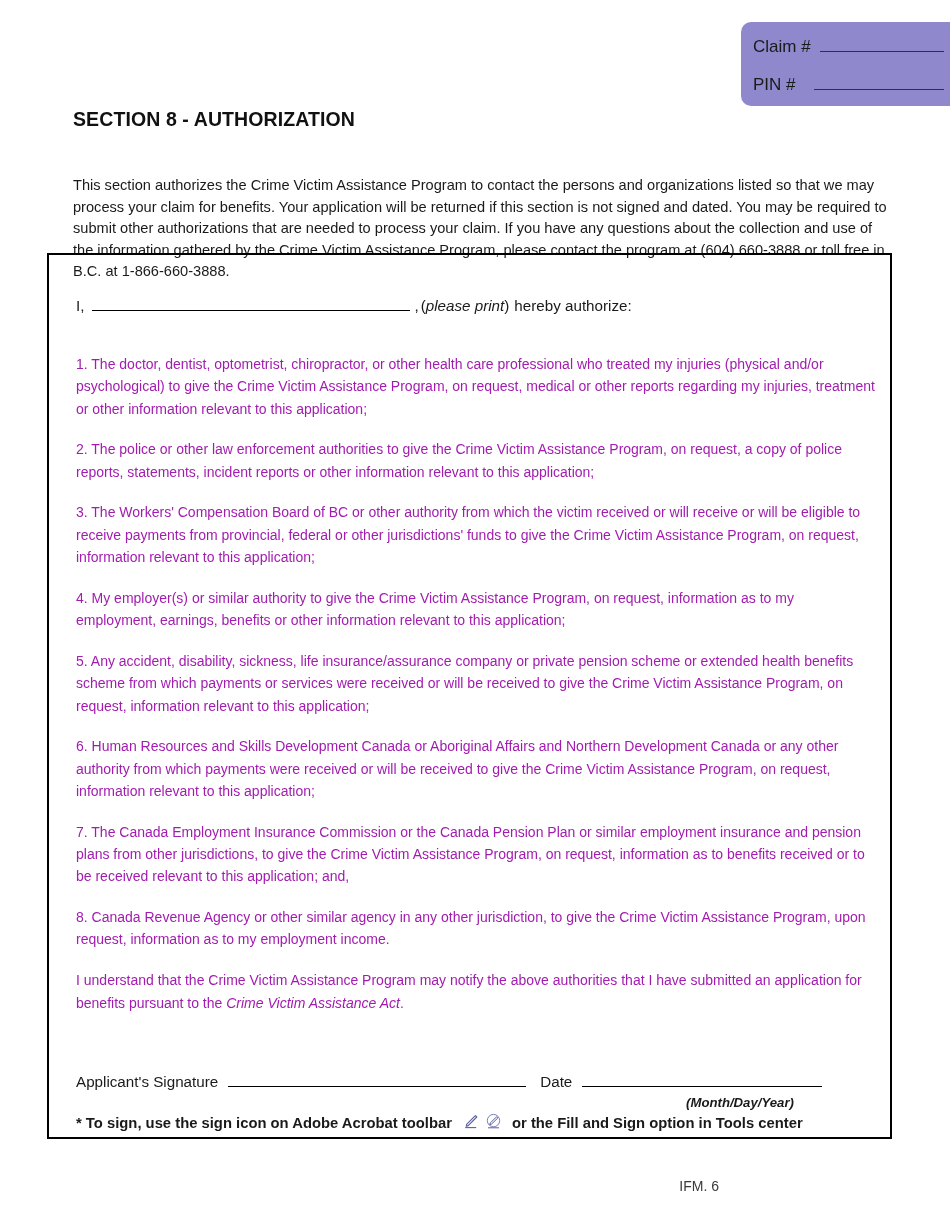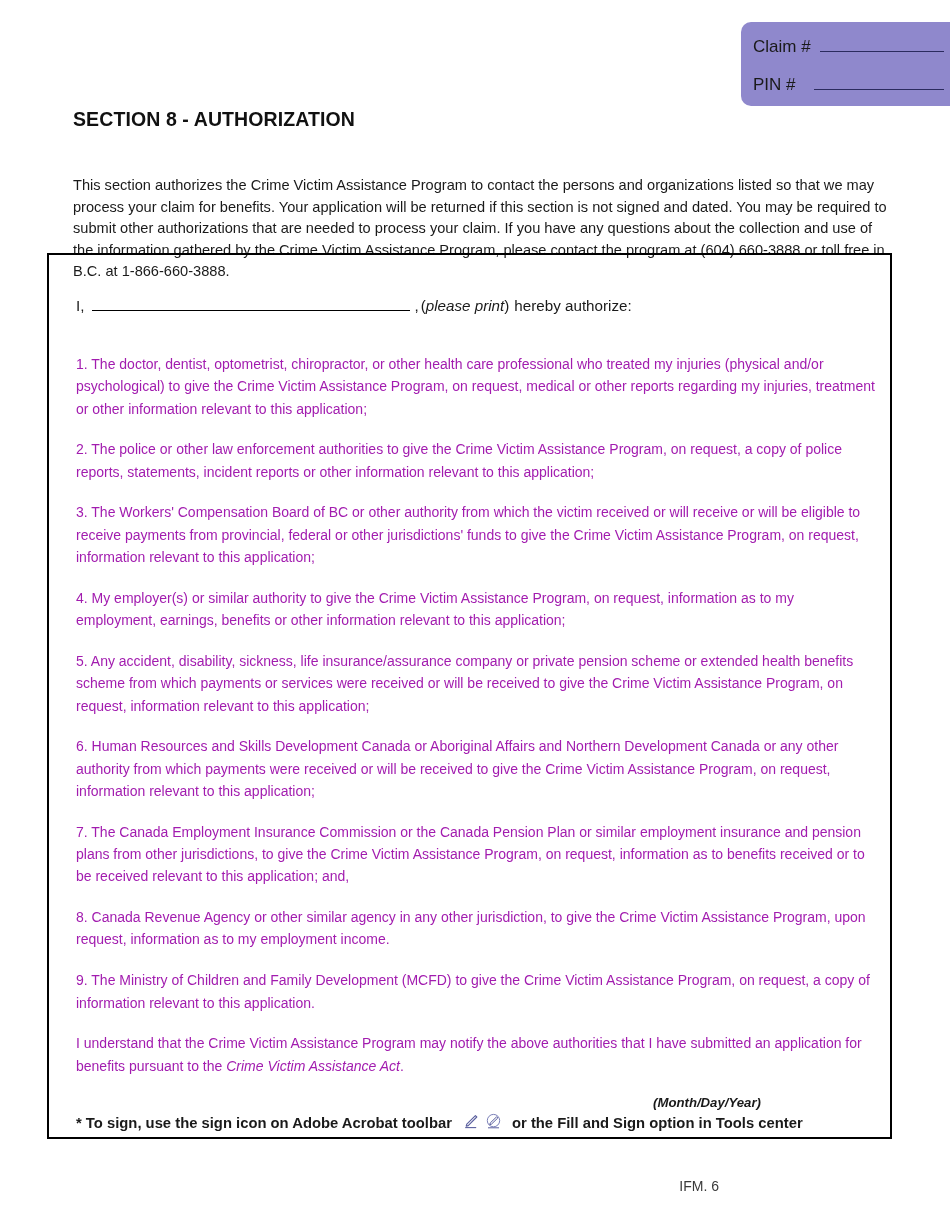--- a/index.html
+++ b/index.html
@@ -143,21 +143,21 @@
   .date-label { white-space: nowrap; }
   .date-rule {
     width: 240px;
     border-bottom: 1.8px solid #000;
     height: 13px;
     margin-left: 10px;
   }
   .mdy {
     position: absolute;
     top: 840px;
-    left: 604px;
+    left: 637px;
     font-size: 13.2px;
     font-style: italic;
     font-weight: bold;
     color: #1a1a1a;
   }
 
   
   .sign-note {
     position: absolute;
     left: 27px;
@@ -222,24 +222,29 @@
 
     <div class="clauses">
       <p class="clause">1. The doctor, dentist, optometrist, chiropractor, or other health care professional who treated my injuries (physical and/or psychological) to give the Crime Victim Assistance Program, on request, medical or other reports regarding my injuries, treatment or other information relevant to this application;</p>
       <p class="clause">2. The police or other law enforcement authorities to give the Crime Victim Assistance Program, on request, a copy of police reports, statements, incident reports or other information relevant to this application;</p>
       <p class="clause">3. The Workers' Compensation Board of BC or other authority from which the victim received or will receive or will be eligible to receive payments from provincial, federal or other jurisdictions' funds to give the Crime Victim Assistance Program, on request, information relevant to this application;</p>
       <p class="clause">4. My employer(s) or similar authority to give the Crime Victim Assistance Program, on request, information as to my employment, earnings, benefits or other information relevant to this application;</p>
       <p class="clause">5. Any accident, disability, sickness, life insurance/assurance company or private pension scheme or extended health benefits scheme from which payments or services were received or will be received to give the Crime Victim Assistance Program, on request, information relevant to this application;</p>
       <p class="clause">6. Human Resources and Skills Development Canada or Aboriginal Affairs and Northern Development Canada or any other authority from which payments were received or will be received to give the Crime Victim Assistance Program, on request, information relevant to this application;</p>
       <p class="clause">7. The Canada Employment Insurance Commission or the Canada Pension Plan or similar employment insurance and pension plans from other jurisdictions, to give the Crime Victim Assistance Program, on request, information as to benefits received or to be received relevant to this application; and,</p>
       <p class="clause">8. Canada Revenue Agency or other similar agency in any other jurisdiction, to give the Crime Victim Assistance Program, upon request, information as to my employment income.</p>
-      <p class="clause">9. The Ministry of Children and Family Development (MCFD) to give the Crime Victim Assistance Program, on request, a copy of information relevant to this application.</p>
       <p class="clause understand"><span>I understand that the Crime Victim Assistance Program may notify the above authorities that I have submitted an application for benefits pursuant to the </span><em>Crime Victim Assistance Act</em><span>.</span></p>
     </div>
 
+    <div class="sig-row">
+      <span class="sig-label">Applicant's Signature</span>
+      <span class="sig-rule"></span>
+      <span class="date-label">Date</span>
+      <span class="date-rule"></span>
+    </div>
     <div class="mdy">(Month/Day/Year)</div>
 
     <div class="sign-note">
       <span>* To sign, use the sign icon on Adobe Acrobat  toolbar</span>
       <span class="ico-gap"></span>
       <span class="pen-icon">
         <svg width="17" height="17" viewBox="0 0 17 17" aria-hidden="true">
           <path d="M13.4 2.6 L14.8 4.0 L6.2 12.6 L4.2 13.2 L4.8 11.2 Z" fill="none" stroke="#5a5f9e" stroke-width="1.1" stroke-linejoin="round"></path>
           <line x1="3.2" y1="14.6" x2="14.2" y2="14.6" stroke="#5a5f9e" stroke-width="1.1"></line>
         </svg>

